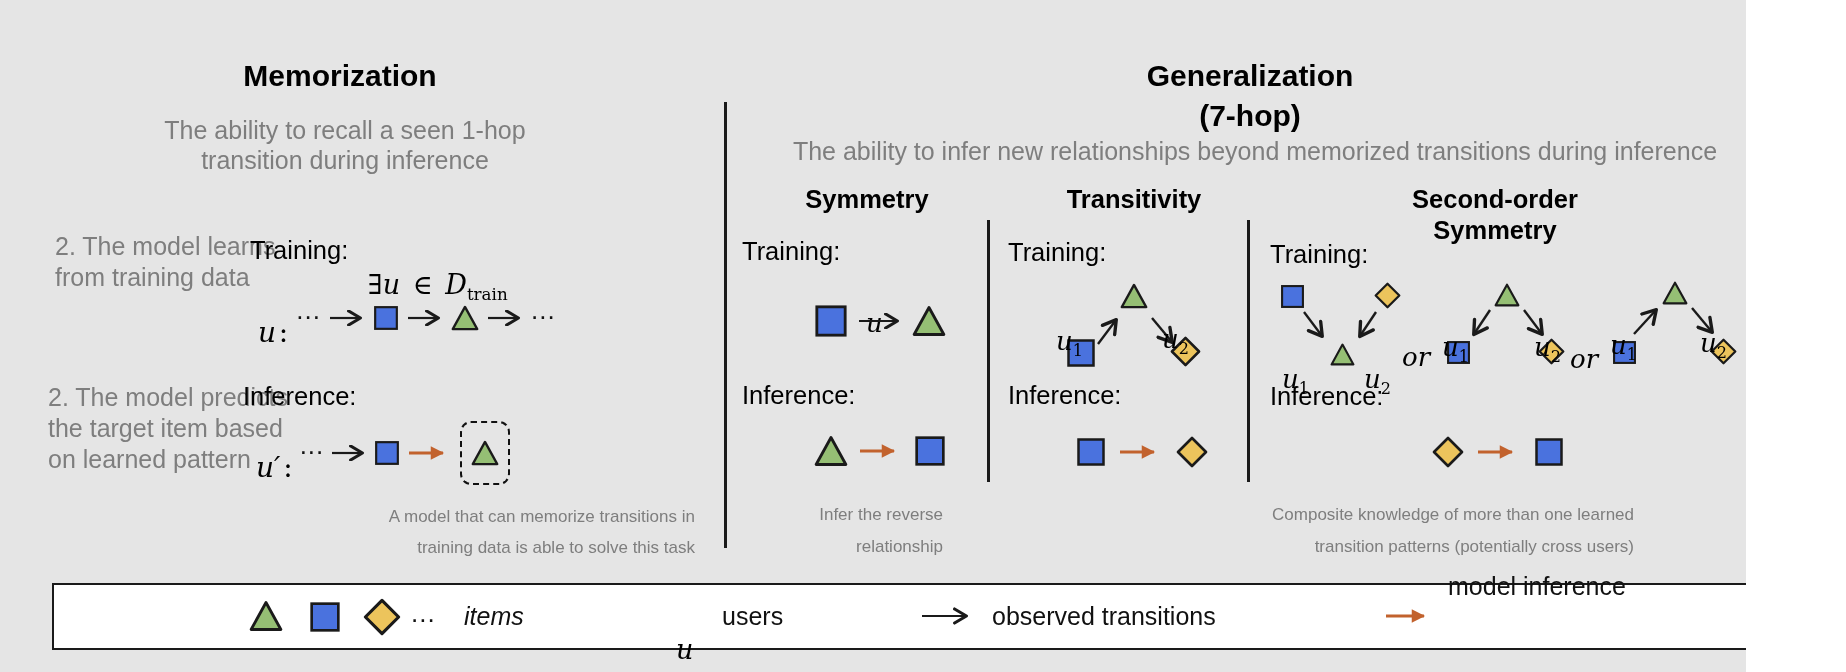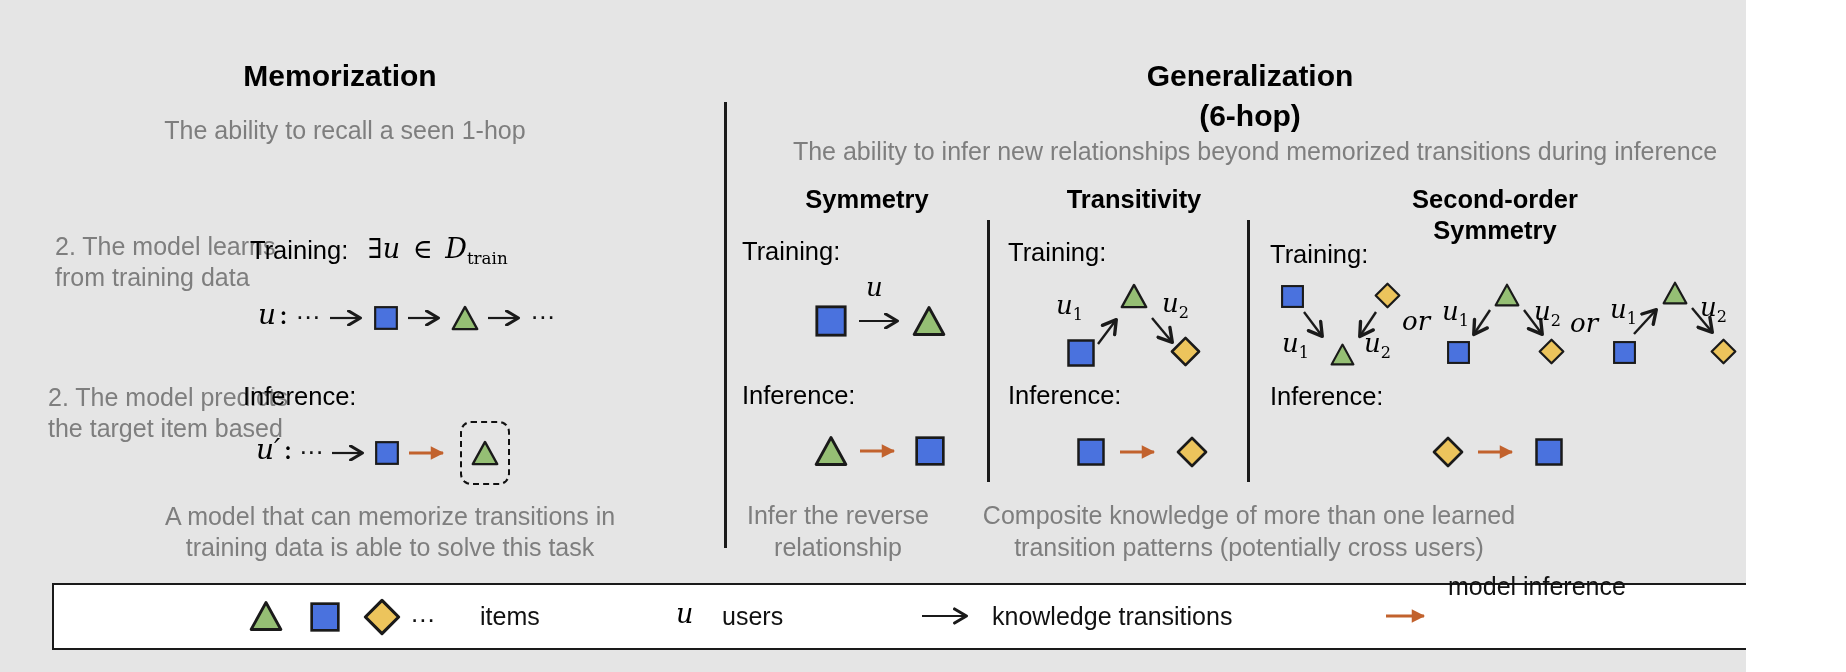--- a/index.html
+++ b/index.html
@@ -6,23 +6,23 @@
   .canvas {
     position:relative; width:1746px; height:672px; background:#e5e5e5;
     font-family:"Liberation Sans", sans-serif; color:#111; overflow:hidden;
   }
   .abs { position:absolute; }
   .title { font-weight:bold; font-size:30px; line-height:40px; text-align:center; color:#000; }
   .colhead { font-weight:bold; font-size:25.5px; line-height:31px; text-align:center; color:#000; }
   .gray { color:var(--text-gray); }
   .subtl { font-size:25px; line-height:30px; text-align:center; }
   .steps { font-size:25px; line-height:31px; }
-  .cap { font-size:25px; line-height:32px; text-align:center; }
+  .cap { font-size:17px; line-height:32px; text-align:right; }
   .iolabel { font-size:25.5px; color:#000; }
-  .math { font-family:"DejaVu Serif","DejaVu Sans",serif; font-style:italic; color:#000; }
+  .math { font-family:"DejaVu Serif","DejaVu Sans",serif; font-style:italic; color:#000;margin-top:36px; }
   .math sub { font-size:0.62em; font-style:normal; letter-spacing:0; }
   .mathsym { font-style:normal; }
   .seq { display:flex; align-items:center; }
   .seq .txt { transform:translateY(-4px); }
   .seq .dots { transform:translateY(-8px); }
   .dots { font-size:26px; letter-spacing:1px; color:#111; }
   .divider { background:var(--line-black); width:2.5px; }
   .dashedbox {
     width:50px; height:64px; border:2.5px dashed #111; border-radius:11px;
     display:flex; align-items:center; justify-content:center; box-sizing:border-box;
@@ -57,20 +57,21 @@
   </defs>
 </svg>
 
 <div class="canvas">
 
   <div>
     <div class="abs title" style="left:90px; top:56px; width:500px;">Memorization</div>
 
     <div class="abs subtl gray" style="left:95px; top:115px; width:500px;">
       <div>The ability to recall a seen 1-hop</div>
+      <div>transition during inference</div>
     </div>
 
     <div class="abs steps gray" style="left:55px; top:231px; width:240px;">
       <div>2. The model learns</div>
       <div>from training data</div>
     </div>
 
     <div class="abs iolabel" style="left:250px; top:236px;">Training:</div>
 
     <div class="abs math" style="left:368px; top:233px; font-size:27px;">
@@ -96,20 +97,21 @@
         </svg>
       <svg class="icon" width="36" height="16" viewBox="0 0 36 16">
           <line class="ln" x1="1" y1="8" x2="31" y2="8" marker-end="url(#ah-black)"></line>
         </svg>
       <span class="dots">...</span>
     </div>
 
     <div class="abs steps gray" style="left:48px; top:382px; width:240px;">
       <div>2. The model predicts</div>
       <div>the target item based</div>
+      <div>on learned pattern</div>
     </div>
 
     <div class="abs iolabel" style="left:243px; top:382px;">Inference:</div>
 
     <div class="abs seq" style="left:256px; top:417px; height:72px; gap:7px;">
       <span class="math txt" style="font-size:28px;"><i>u′</i> <span class="mathsym">:</span></span>
       <span class="dots">...</span>
       <svg class="icon" width="36" height="16" viewBox="0 0 36 16">
           <line class="ln" x1="1" y1="8" x2="31" y2="8" marker-end="url(#ah-black)"></line>
         </svg>
@@ -130,21 +132,21 @@
       <div>A model that can memorize transitions in</div>
       <div>training data is able to solve this task</div>
     </div>
   </div>
 
   <div class="abs divider" style="left:724px; top:102px; height:446px;"></div>
 
   <div>
     <div class="abs title" style="left:740px; top:56px; width:1020px;">
       <div>Generalization</div>
-      <div>(6-hop)</div>
+      <div>(7-hop)</div>
     </div>
 
     <div class="abs subtl gray" style="left:740px; top:136px; width:1030px;">The ability to infer new relationships beyond memorized transitions during inference</div>
 
     <div class="abs divider" style="left:987px; top:220px; height:262px;"></div>
     <div class="abs divider" style="left:1247px; top:220px; height:262px;"></div>
 
     <div>
       <div class="abs colhead" style="left:750px; top:184px; width:234px;">Symmetry</div>
       <div class="abs iolabel" style="left:742px; top:237px;">Training:</div>
@@ -274,29 +276,29 @@
     <svg class="abs icon" style="left:249px; top:597px;" width="34" height="38">
         <use href="#shape-triangle" width="34" height="38"></use>
       </svg>
     <svg class="abs icon" style="left:309px; top:600px;" width="32" height="34">
         <use href="#shape-square" width="32" height="34"></use>
       </svg>
     <svg class="abs icon" style="left:363px; top:598px;" width="38" height="38">
         <use href="#shape-diamond" width="38" height="38"></use>
       </svg>
     <span class="abs dots" style="left:411px; top:598px;">...</span>
-    <span class="abs ltext" style="left:480px; top:602px;">items</span>
+    <span class="abs ltext" style="left:464px; top:602px;font-style:italic;">items</span>
 
     <span class="abs math" style="left:676px; top:598px; font-size:27px;"><i>u</i></span>
     <span class="abs ltext" style="left:722px; top:602px;">users</span>
 
     <svg class="abs icon" style="left:920px; top:606px;" width="52" height="20" viewBox="0 0 52 20">
         <line class="ln" x1="2" y1="10" x2="46" y2="10" marker-end="url(#ah-black)"></line>
       </svg>
-    <span class="abs ltext" style="left:992px; top:602px;">knowledge transitions</span>
+    <span class="abs ltext" style="left:992px; top:602px;">observed transitions</span>
 
     <svg class="abs icon" style="left:1384px; top:606px;" width="50" height="20" viewBox="0 0 50 20">
         <line class="lno" x1="2" y1="10" x2="40" y2="10" marker-end="url(#ah-orange)"></line>
       </svg>
     <span class="abs ltext" style="left:1448px; top:572px;">model inference</span>
   </div>
 
 </div>
 
 </body></html>

